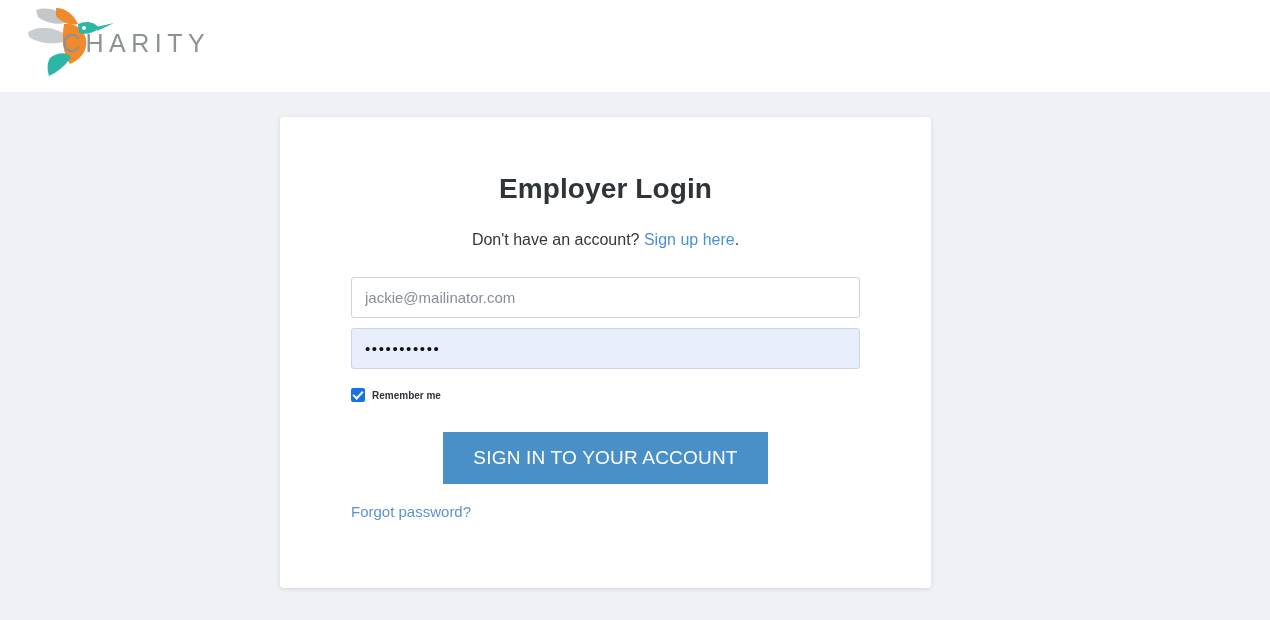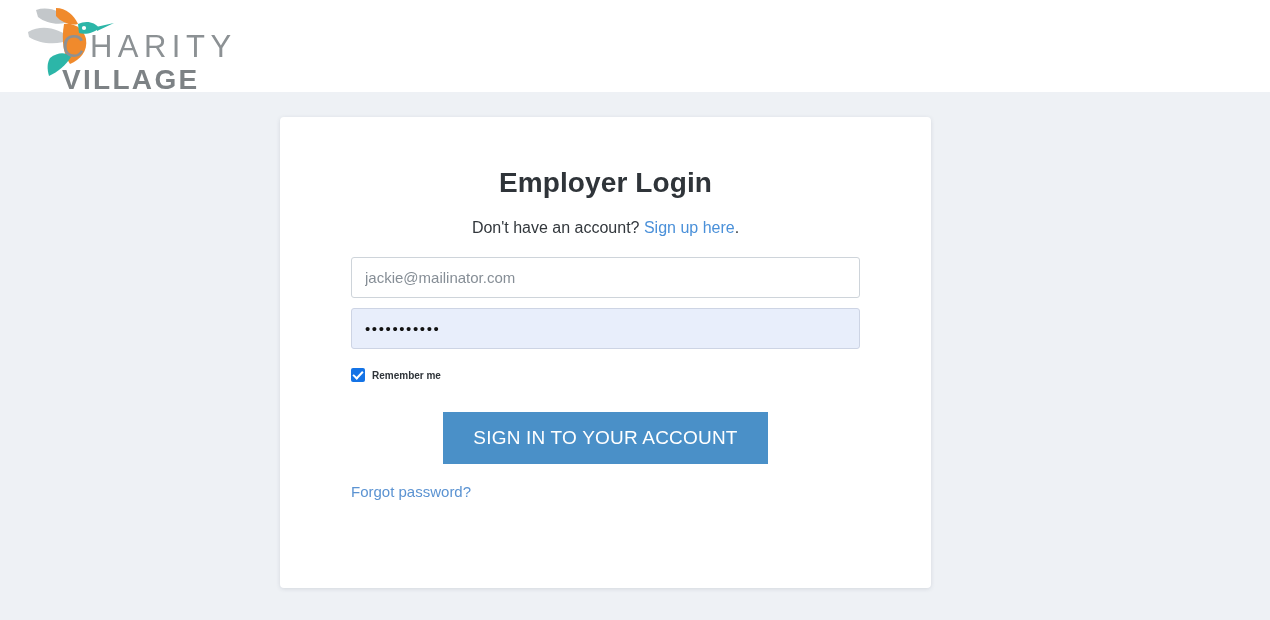--- a/index.html
+++ b/index.html
@@ -71,21 +71,21 @@
     background: #ffffff;
     border-radius: 4px;
     box-shadow: 0 1px 4px rgba(40,50,70,0.13);
   }
 
   .card-inner {
     padding: 0 71px;
   }
 
   .card-title {
-    margin: 3px;
+    margin: 9px;
     padding-top: 47px;
     text-align: center;
     font-size: 28px;
     font-weight: bold;
     color: #2f3439;
     letter-spacing: 0.1px;
   }
 
   .card-subtitle {
     margin: 0;
@@ -94,21 +94,21 @@
     font-size: 16px;
     color: #32373c;
   }
   .signup-link {
     color: #4a90d9;
     text-decoration: none;
   }
 
   
   .login-form {
-    margin-top: 20px;
+    margin-top: 28px;
   }
 
   .field {
     display: block;
     width: 100%;
     height: 41px;
     font-size: 15px;
     font-family: "Liberation Sans", sans-serif;
     padding: 6px 13px;
     border-radius: 3px;
@@ -213,22 +213,21 @@
         <path d="M36 56 C44 50 52 50 57 55 C52 63 44 70 35 74 C33 67 33 61 36 56 Z" fill="#2cb6a8"></path>
 
         <path d="M64 22 C72 18 81 20 85 26 C80 31 71 33 65 31 Z" fill="#2cb6a8"></path>
 
         <path d="M82 25 L100 21 L83 29 Z" fill="#2cb6a8"></path>
 
         <circle cx="70" cy="26" r="2.1" fill="#ffffff"></circle>
       </g>
     </svg>
     <div style="position:absolute; left:48px; top:29px; width:140px;">
-      <div style="font-size:31px; letter-spacing:5.5px; color:#8c9194; line-height:1; font-weight:400;">CHARITY</div>
-      <div style="font-size:28px; letter-spacing:2.3px; color:#7d8285; line-height:1.08; font-weight:bold; margin-top:3px;">VILLAGE</div>
+      <div style="font-size:25px; letter-spacing:5.5px; color:#8c9194; line-height:1; font-weight:400;">CHARITY</div>
     </div>
   </a>
 
 
 </header>
 
 <main class="page-body">
 
   <section class="login-card">
     <div class="card-inner">

